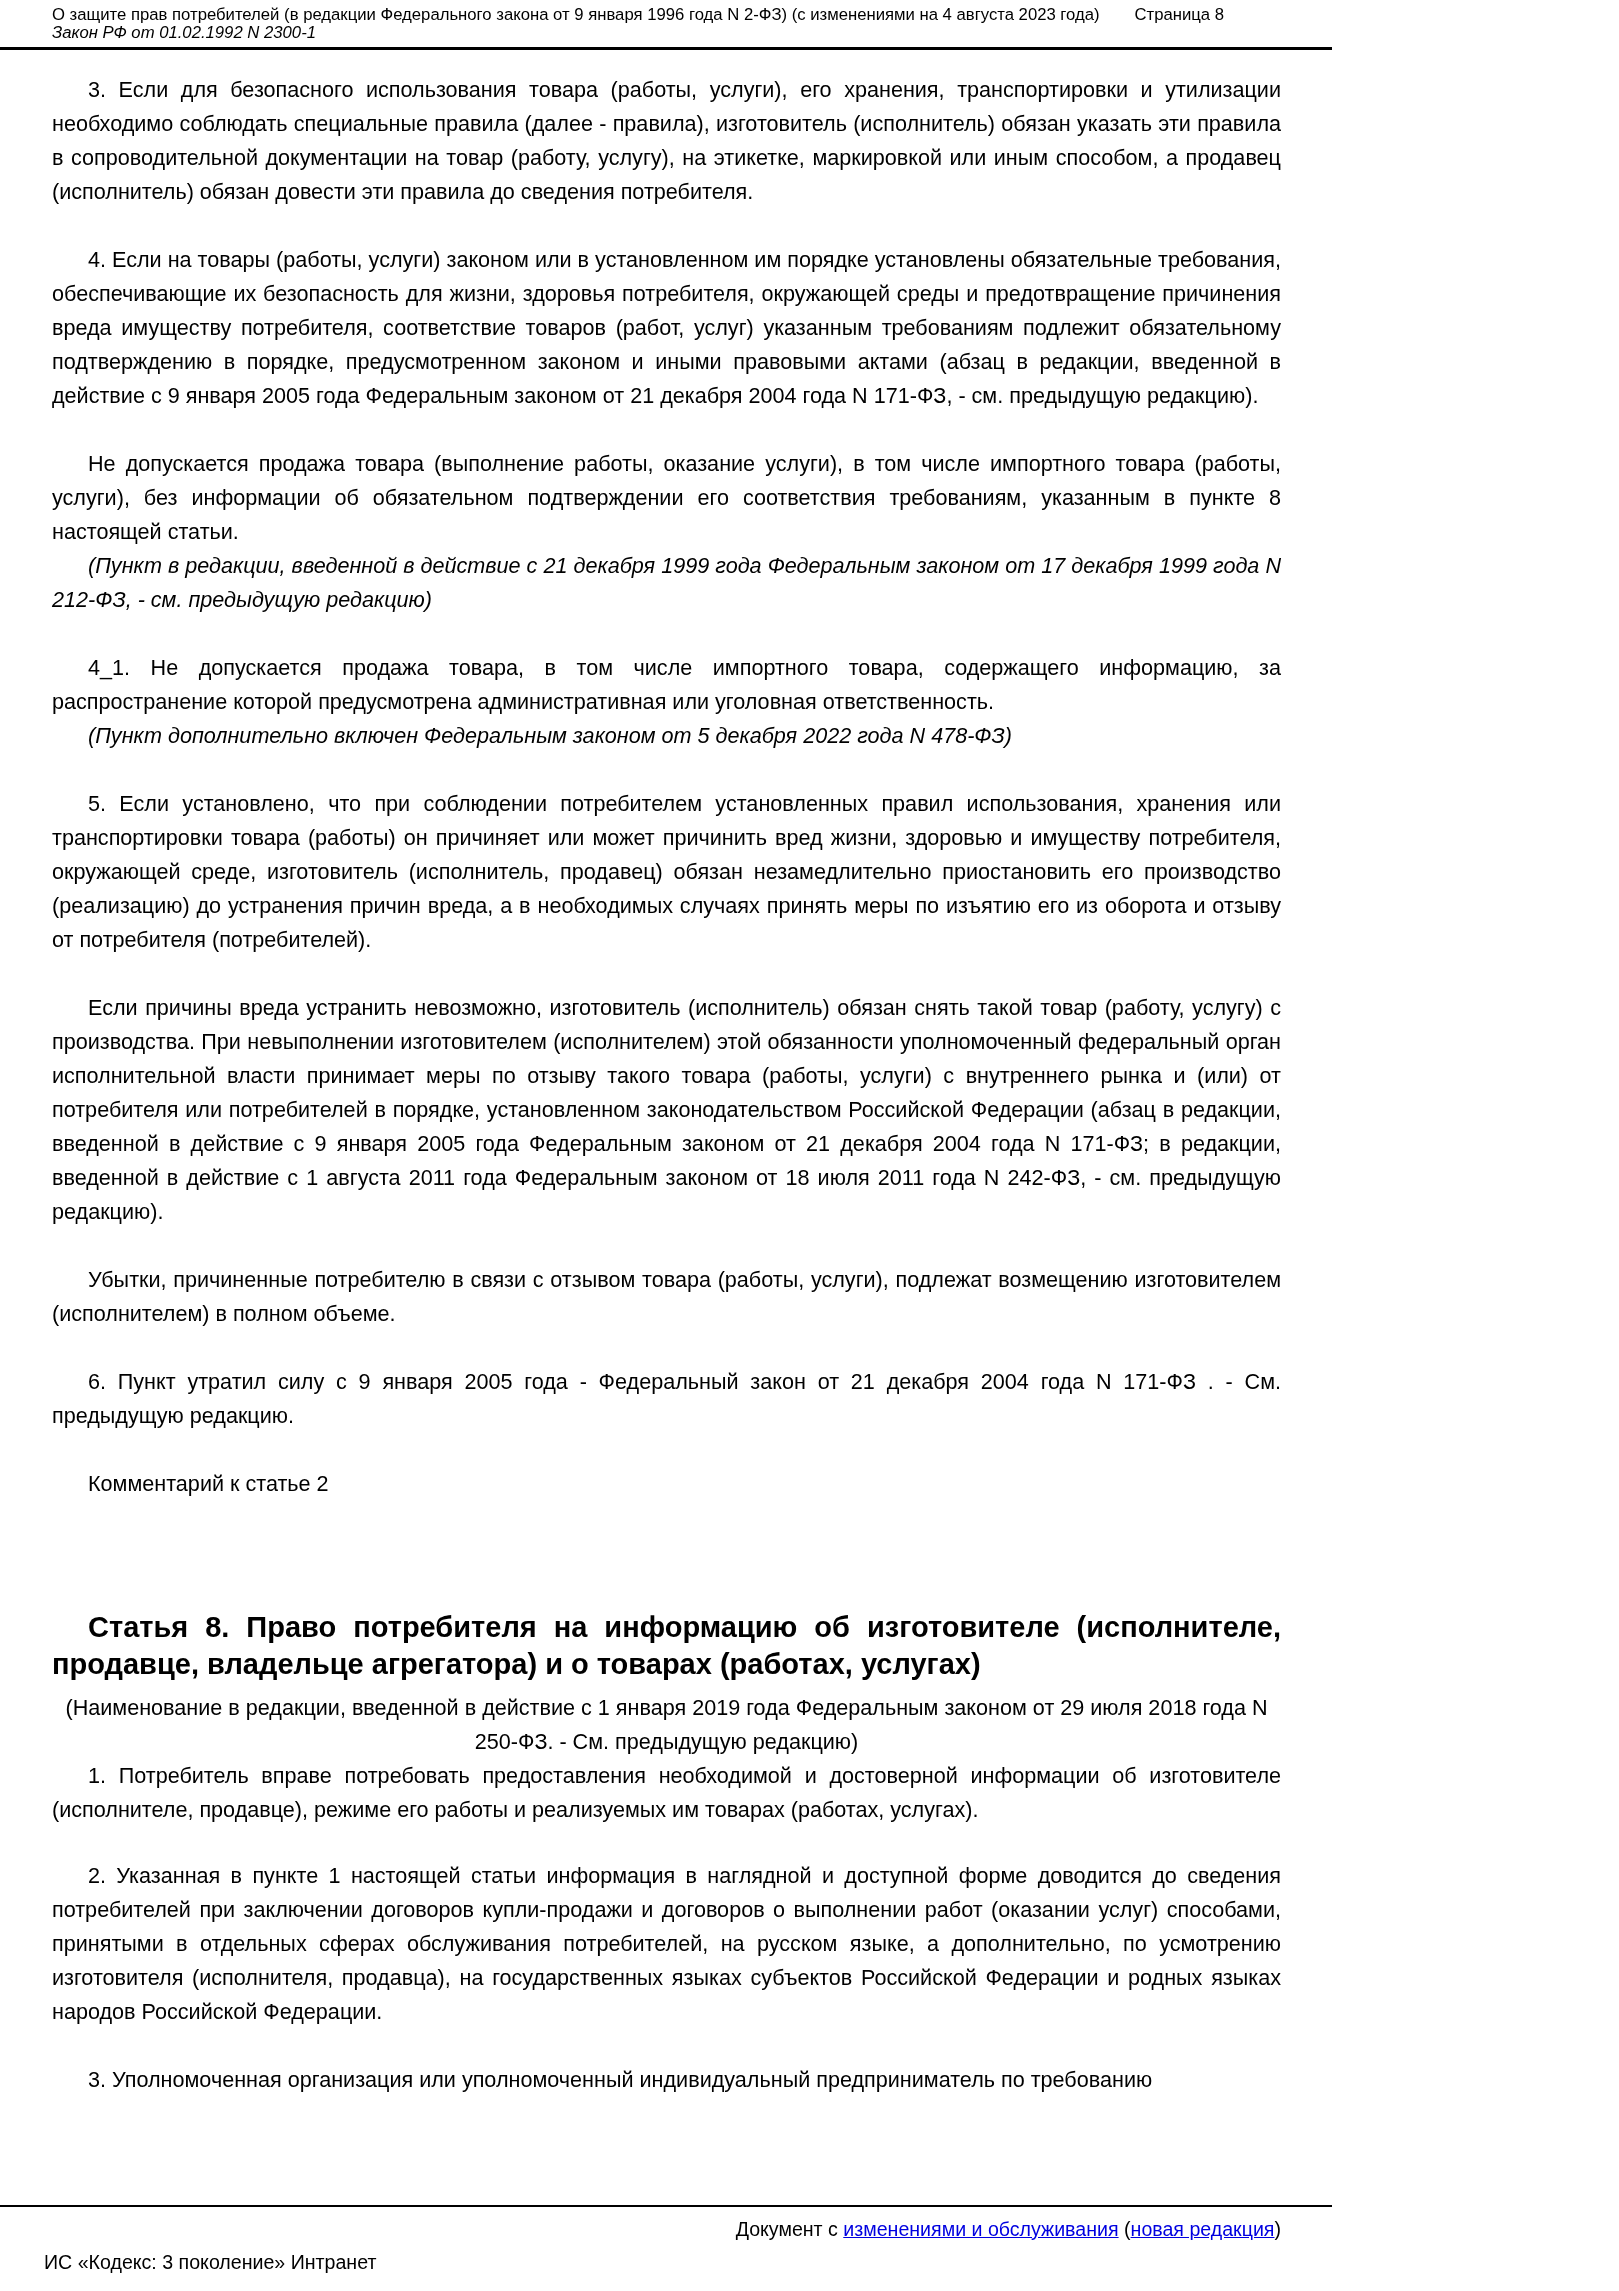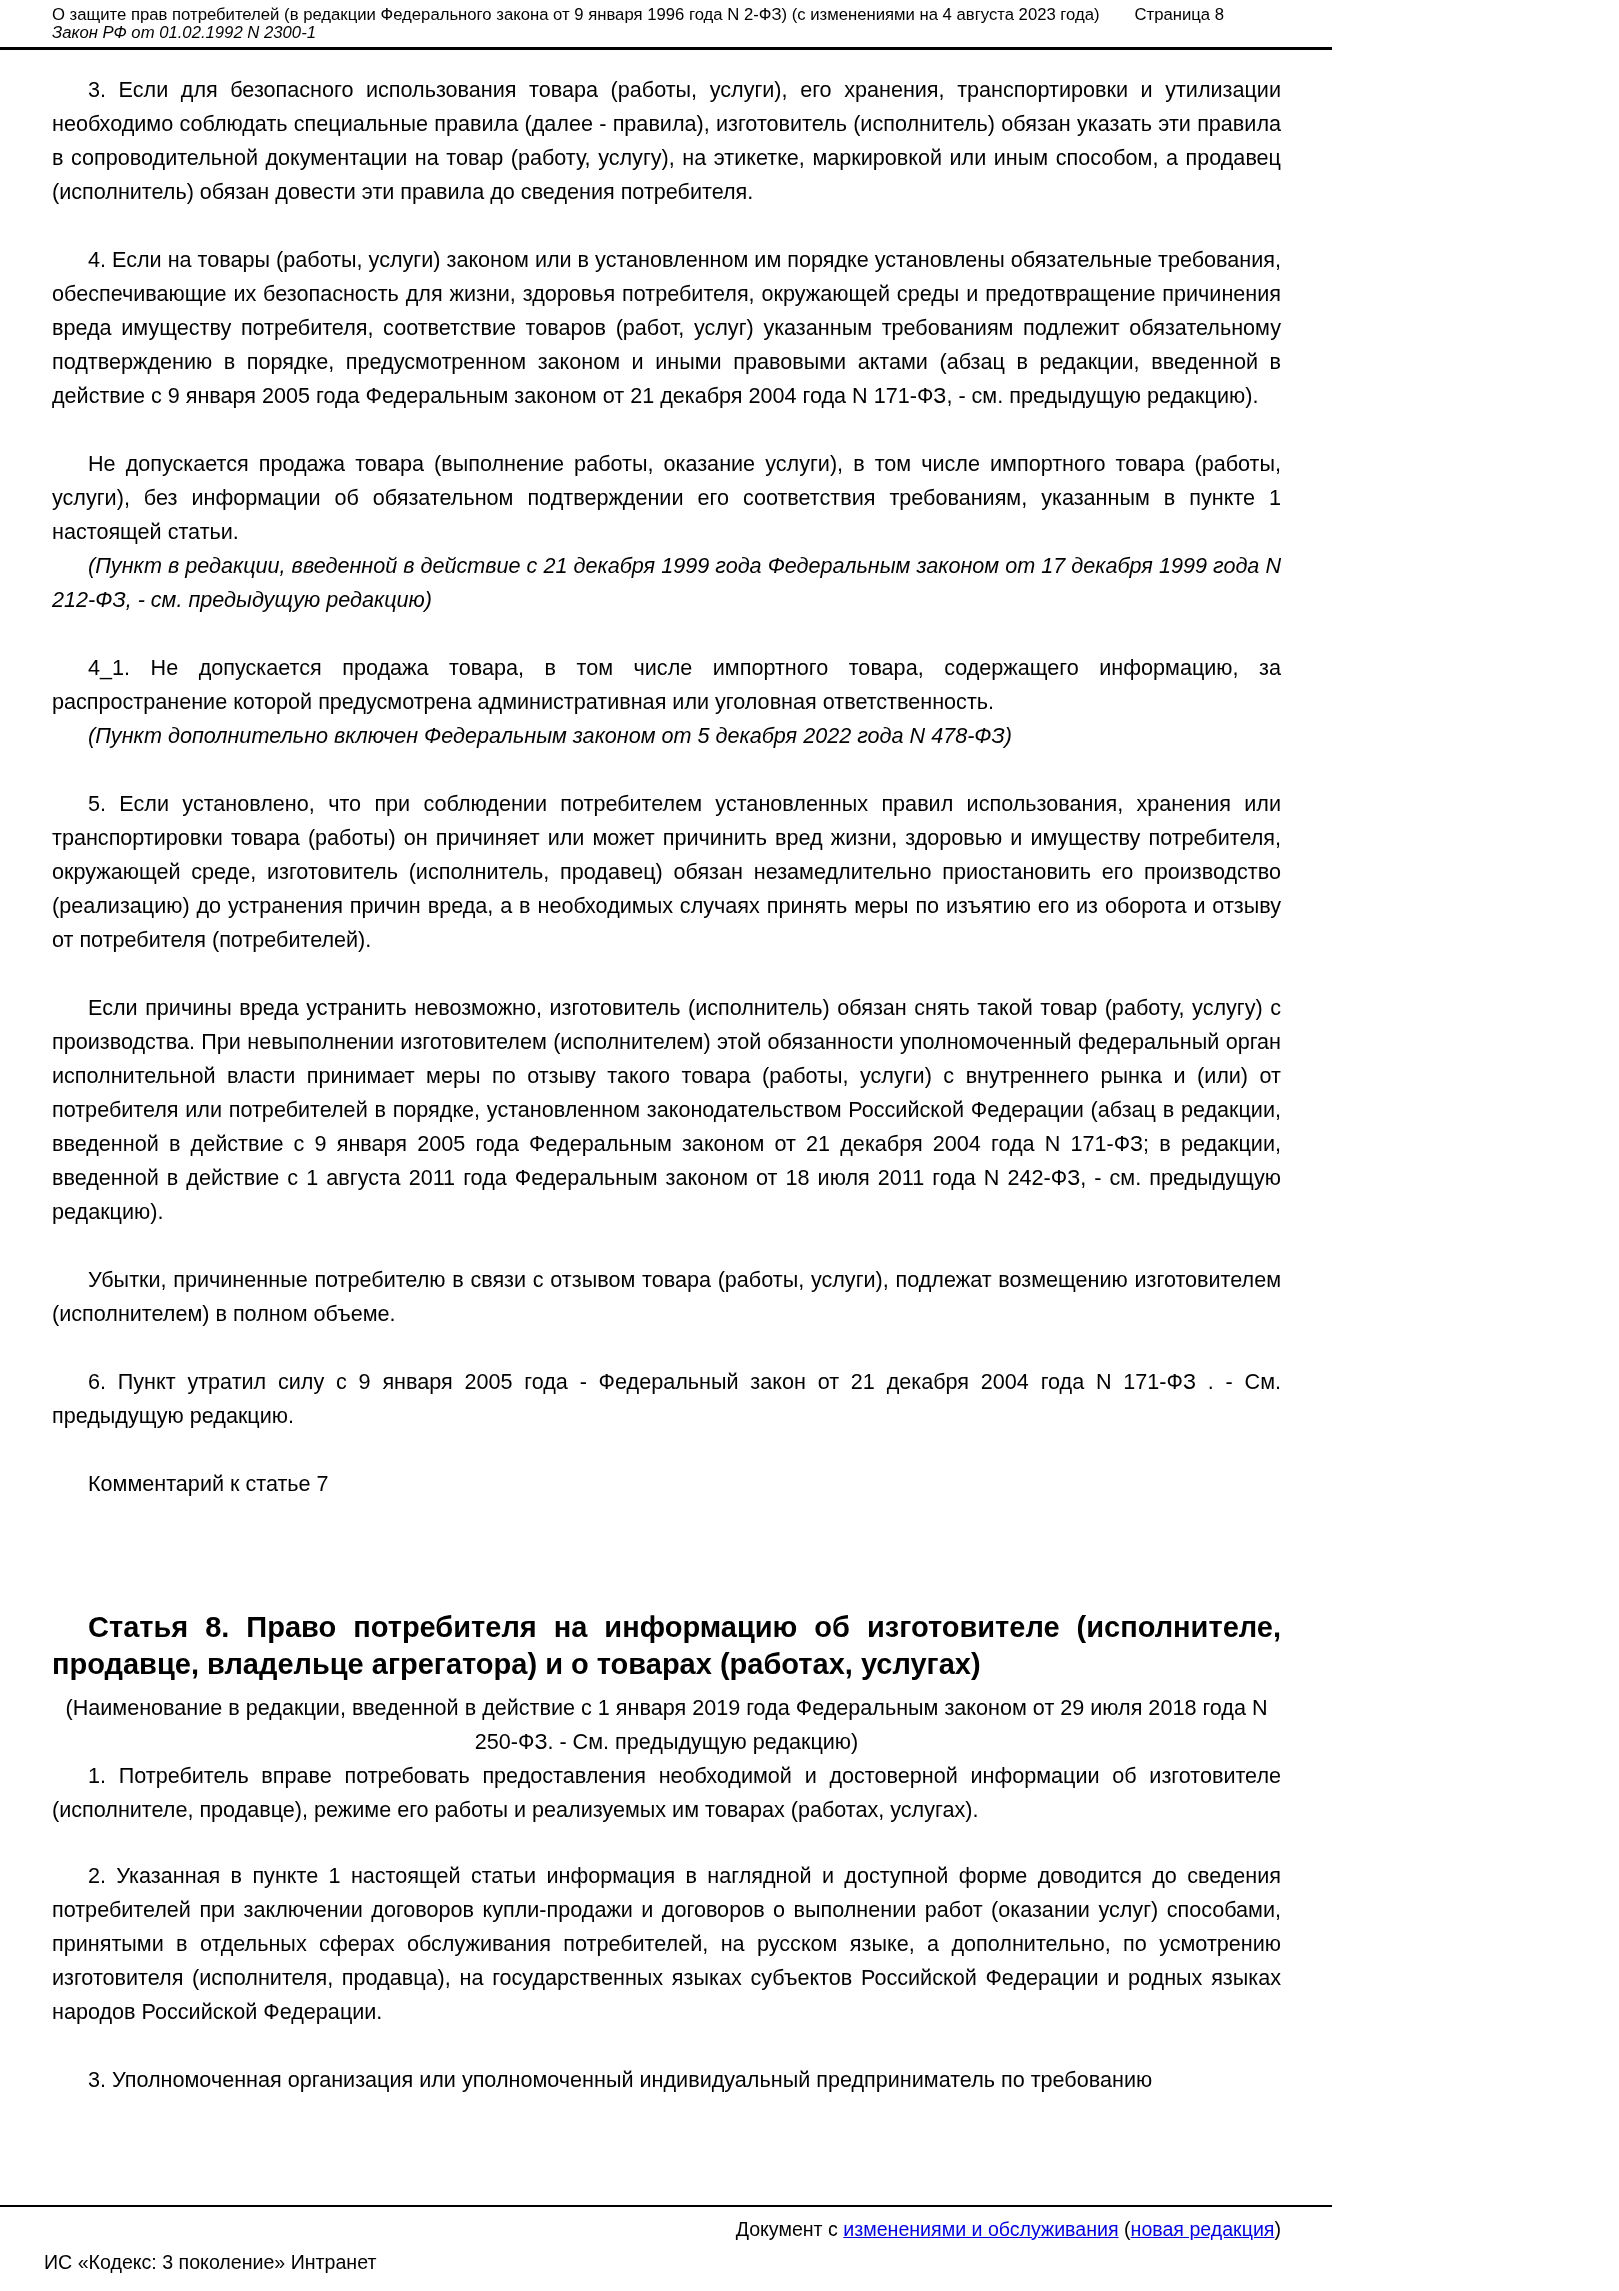--- a/index.html
+++ b/index.html
@@ -88,29 +88,29 @@
   <div class="doc-header">
     <div class="title">О защите прав потребителей (в редакции Федерального закона от 9 января 1996 года N 2-ФЗ) (с изменениями на 4 августа 2023 года)</div>
     <div class="page-label">Страница 8</div>
     <div class="doc-ref">Закон РФ от 01.02.1992 N 2300-1</div>
   </div>
   <div class="rule-top"></div>
 
   <div class="content">
     <p>3. Если для безопасного использования товара (работы, услуги), его хранения, транспортировки и утилизации необходимо соблюдать специальные правила (далее - правила), изготовитель (исполнитель) обязан указать эти правила в сопроводительной документации на товар (работу, услугу), на этикетке, маркировкой или иным способом, а продавец (исполнитель) обязан довести эти правила до сведения потребителя.</p>
     <p class="mt">4. Если на товары (работы, услуги) законом или в установленном им порядке установлены обязательные требования, обеспечивающие их безопасность для жизни, здоровья потребителя, окружающей среды и предотвращение причинения вреда имуществу потребителя, соответствие товаров (работ, услуг) указанным требованиям подлежит обязательному подтверждению в порядке, предусмотренном законом и иными правовыми актами (абзац в редакции, введенной в действие с 9 января 2005 года Федеральным законом от 21 декабря 2004 года N 171-ФЗ, - см. предыдущую редакцию).</p>
-    <p class="mt">Не допускается продажа товара (выполнение работы, оказание услуги), в том числе импортного товара (работы, услуги), без информации об обязательном подтверждении его соответствия требованиям, указанным в пункте 1 настоящей статьи.</p>
+    <p class="mt">Не допускается продажа товара (выполнение работы, оказание услуги), в том числе импортного товара (работы, услуги), без информации об обязательном подтверждении его соответствия требованиям, указанным в пункте 8 настоящей статьи.</p>
     <p class="cont">(Пункт в редакции, введенной в действие с 21 декабря 1999 года Федеральным законом от 17 декабря 1999 года N 212-ФЗ, - см. предыдущую редакцию)</p>
     <p class="mt">4_1. Не допускается продажа товара, в том числе импортного товара, содержащего информацию, за распространение которой предусмотрена административная или уголовная ответственность.</p>
     <p class="cont">(Пункт дополнительно включен Федеральным законом от 5 декабря 2022 года N 478-ФЗ)</p>
     <p class="mt">5. Если установлено, что при соблюдении потребителем установленных правил использования, хранения или транспортировки товара (работы) он причиняет или может причинить вред жизни, здоровью и имуществу потребителя, окружающей среде, изготовитель (исполнитель, продавец) обязан незамедлительно приостановить его производство (реализацию) до устранения причин вреда, а в необходимых случаях принять меры по изъятию его из оборота и отзыву от потребителя (потребителей).</p>
     <p class="mt">Если причины вреда устранить невозможно, изготовитель (исполнитель) обязан снять такой товар (работу, услугу) с производства. При невыполнении изготовителем (исполнителем) этой обязанности уполномоченный федеральный орган исполнительной власти принимает меры по отзыву такого товара (работы, услуги) с внутреннего рынка и (или) от потребителя или потребителей в порядке, установленном законодательством Российской Федерации (абзац в редакции, введенной в действие с 9 января 2005 года Федеральным законом от 21 декабря 2004 года N 171-ФЗ; в редакции, введенной в действие с 1 августа 2011 года Федеральным законом от 18 июля 2011 года N 242-ФЗ, - см. предыдущую редакцию).</p>
     <p class="mt">Убытки, причиненные потребителю в связи с отзывом товара (работы, услуги), подлежат возмещению изготовителем (исполнителем) в полном объеме.</p>
     <p class="mt">6. Пункт утратил силу с 9 января 2005 года - Федеральный закон от 21 декабря 2004 года N 171-ФЗ . - См. предыдущую редакцию.</p>
-    <p class="mt comment">Комментарий к статье 7</p>
+    <p class="mt comment">Комментарий к статье 2</p>
 
     <p class="a8-heading">Статья 8. Право потребителя на информацию об изготовителе (исполнителе, продавце, владельце агрегатора) и о товарах (работах, услугах)</p>
     <p class="a8-note">(Наименование в редакции, введенной в действие с 1 января 2019 года Федеральным законом от 29 июля 2018 года N 250-ФЗ. - См. предыдущую редакцию)</p>
     <p class="tight">1. Потребитель вправе потребовать предоставления необходимой и достоверной информации об изготовителе (исполнителе, продавце), режиме его работы и реализуемых им товарах (работах, услугах).</p>
     <p class="mt33">2. Указанная в пункте 1 настоящей статьи информация в наглядной и доступной форме доводится до сведения потребителей при заключении договоров купли-продажи и договоров о выполнении работ (оказании услуг) способами, принятыми в отдельных сферах обслуживания потребителей, на русском языке, а дополнительно, по усмотрению изготовителя (исполнителя, продавца), на государственных языках субъектов Российской Федерации и родных языках народов Российской Федерации.</p>
     <p class="mt">3. Уполномоченная организация или уполномоченный индивидуальный предприниматель по требованию</p>
   </div>
 
   <div class="rule-bottom"></div>
   <div class="footer-right">

